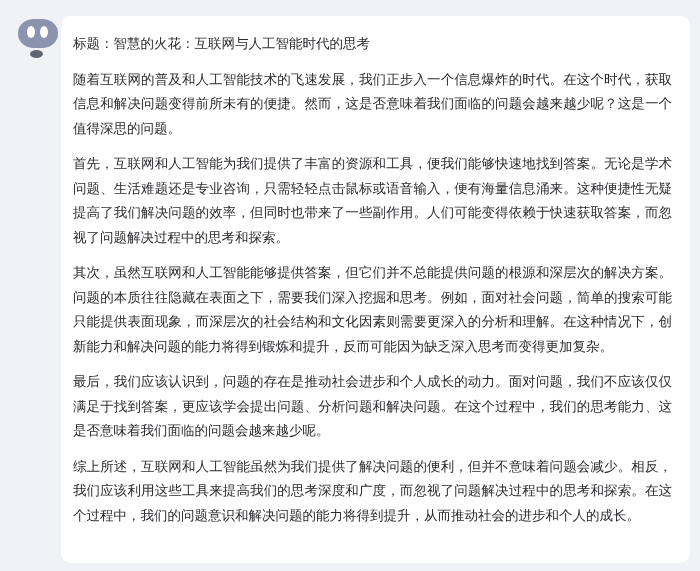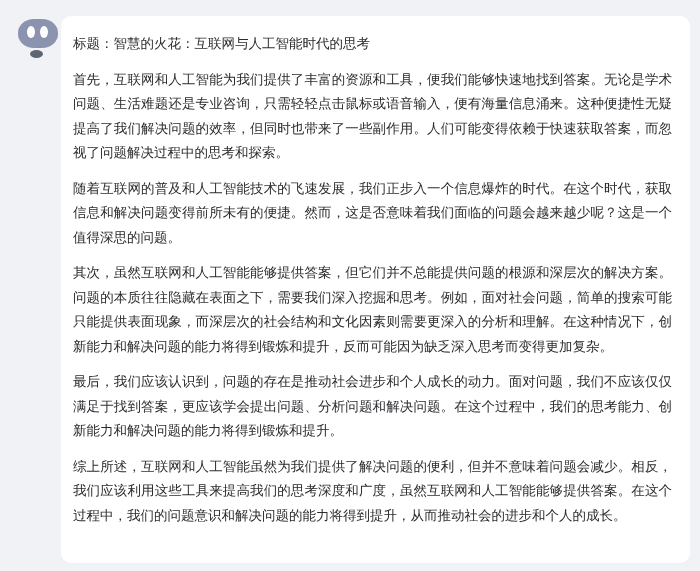--- a/index.html
+++ b/index.html
@@ -61,20 +61,20 @@
   <div class="avatar">
     <div class="head">
       <span class="eye left"></span>
       <span class="eye right"></span>
     </div>
     <div class="chin"></div>
   </div>
 
   <div class="bubble">
     <p>标题：智慧的火花：互联网与人工智能时代的思考</p>
+    <p>随着互联网的普及和人工智能技术的飞速发展，我们正步入一个信息爆炸的时代。在这个时代，获取信息和解决问题变得前所未有的便捷。然而，这是否意味着我们面临的问题会越来越少呢？这是一个值得深思的问题。</p>
     <p>首先，互联网和人工智能为我们提供了丰富的资源和工具，便我们能够快速地找到答案。无论是学术问题、生活难题还是专业咨询，只需轻轻点击鼠标或语音输入，便有海量信息涌来。这种便捷性无疑提高了我们解决问题的效率，但同时也带来了一些副作用。人们可能变得依赖于快速获取答案，而忽视了问题解决过程中的思考和探索。</p>
-    <p>随着互联网的普及和人工智能技术的飞速发展，我们正步入一个信息爆炸的时代。在这个时代，获取信息和解决问题变得前所未有的便捷。然而，这是否意味着我们面临的问题会越来越少呢？这是一个值得深思的问题。</p>
     <p>其次，虽然互联网和人工智能能够提供答案，但它们并不总能提供问题的根源和深层次的解决方案。问题的本质往往隐藏在表面之下，需要我们深入挖掘和思考。例如，面对社会问题，简单的搜索可能只能提供表面现象，而深层次的社会结构和文化因素则需要更深入的分析和理解。在这种情况下，创新能力和解决问题的能力将得到锻炼和提升，反而可能因为缺乏深入思考而变得更加复杂。</p>
-    <p>最后，我们应该认识到，问题的存在是推动社会进步和个人成长的动力。面对问题，我们不应该仅仅满足于找到答案，更应该学会提出问题、分析问题和解决问题。在这个过程中，我们的思考能力、创新能力和解决问题的能力将得到锻炼和提升。</p>
-    <p>综上所述，互联网和人工智能虽然为我们提供了解决问题的便利，但并不意味着问题会减少。相反，我们应该利用这些工具来提高我们的思考深度和广度，虽然互联网和人工智能能够提供答案。在这个过程中，我们的问题意识和解决问题的能力将得到提升，从而推动社会的进步和个人的成长。</p>
+    <p>最后，我们应该认识到，问题的存在是推动社会进步和个人成长的动力。面对问题，我们不应该仅仅满足于找到答案，更应该学会提出问题、分析问题和解决问题。在这个过程中，我们的思考能力、这是否意味着我们面临的问题会越来越少呢。</p>
+    <p>综上所述，互联网和人工智能虽然为我们提供了解决问题的便利，但并不意味着问题会减少。相反，我们应该利用这些工具来提高我们的思考深度和广度，而忽视了问题解决过程中的思考和探索。在这个过程中，我们的问题意识和解决问题的能力将得到提升，从而推动社会的进步和个人的成长。</p>
   </div>
 
 </div>
 
 </body></html>

